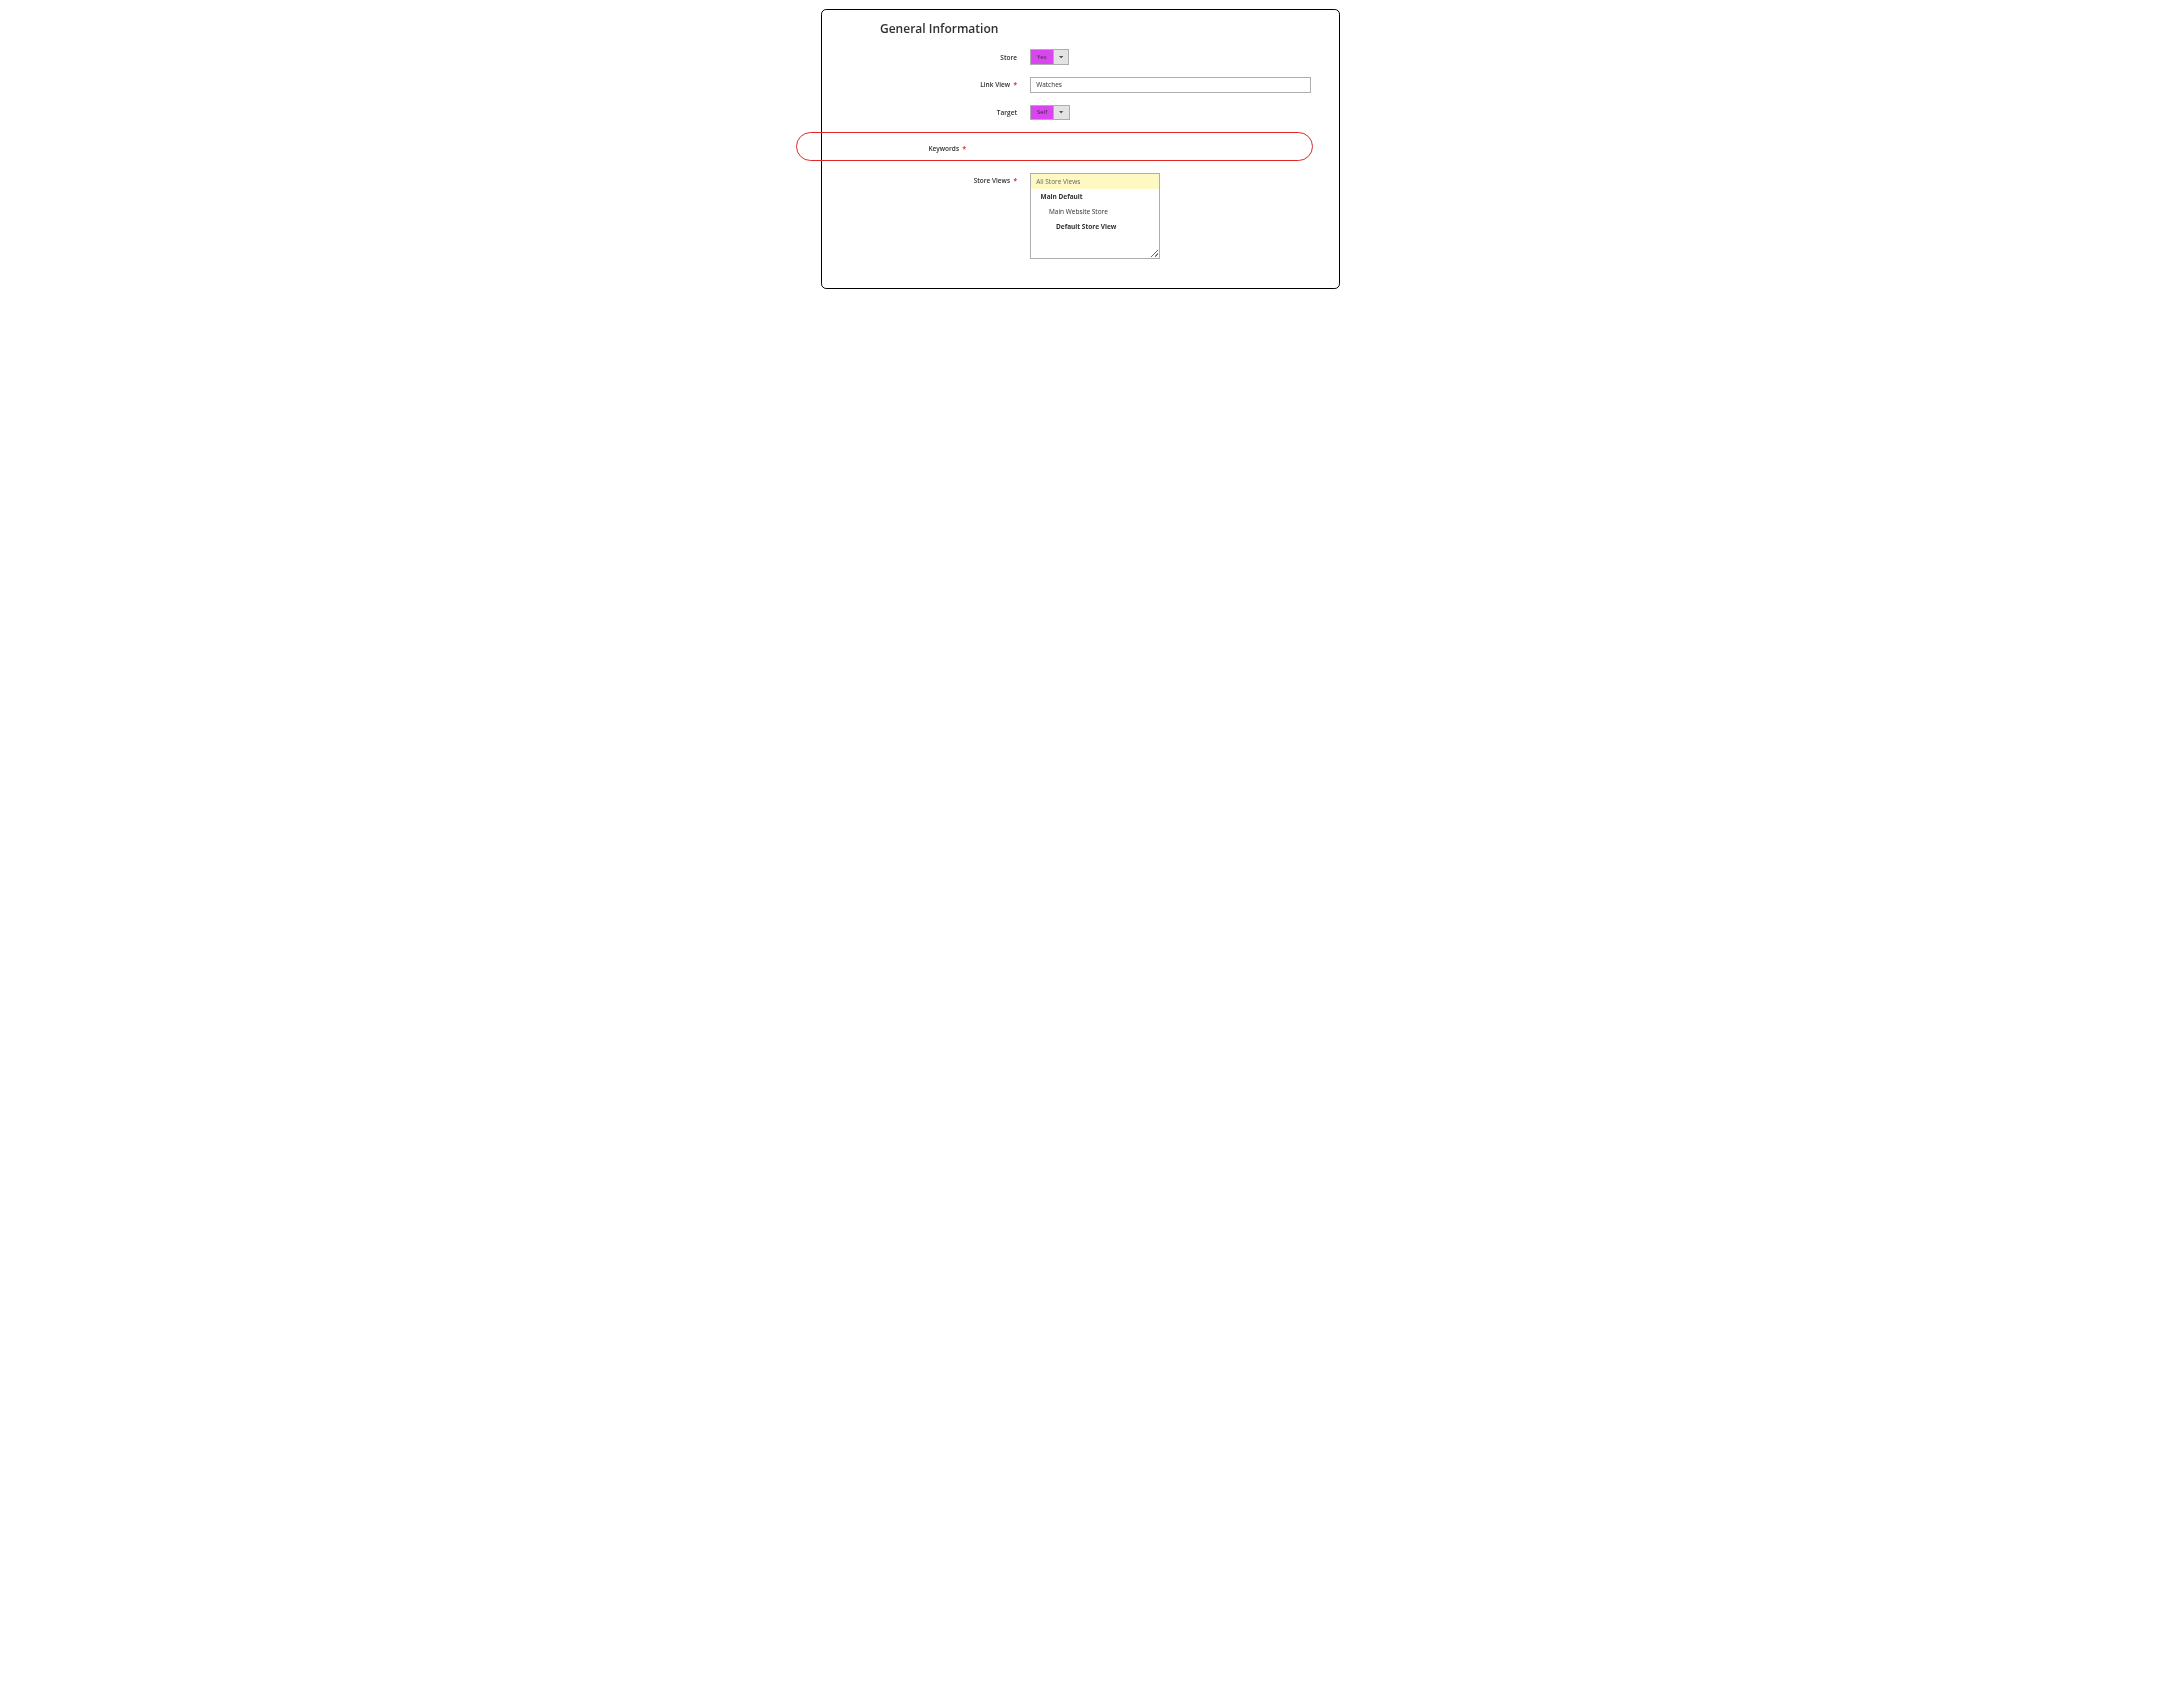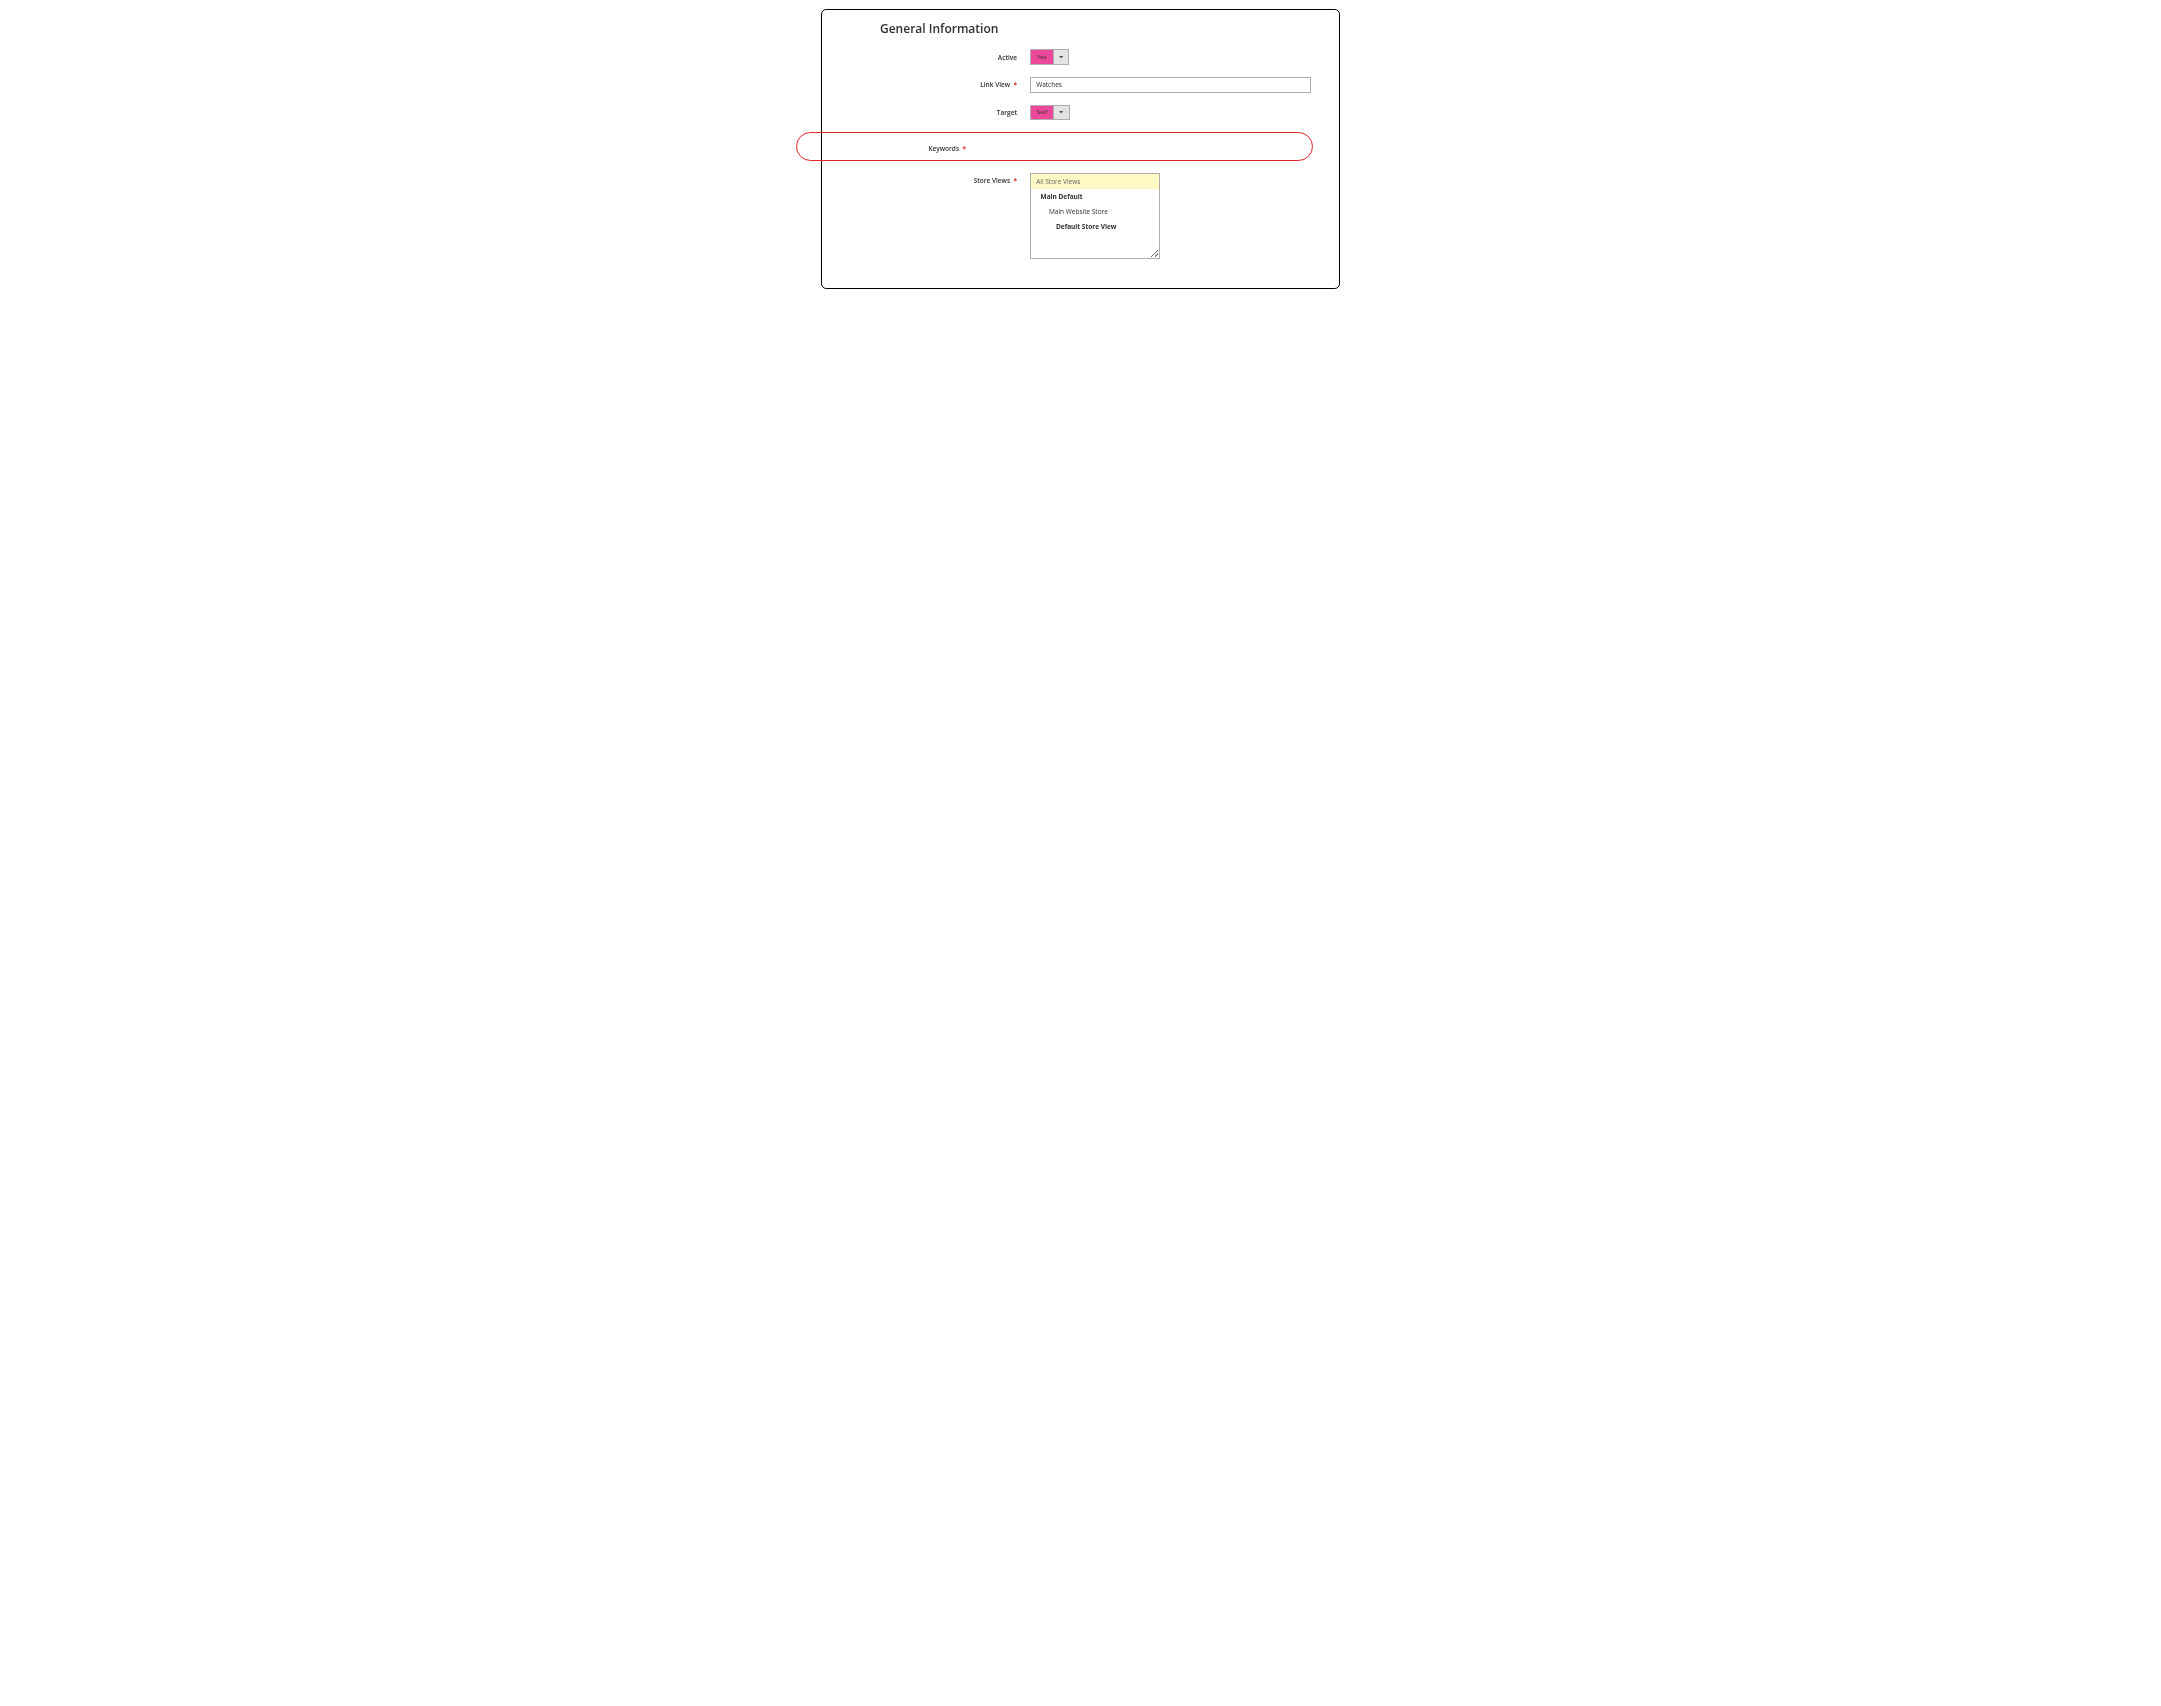--- a/index.html
+++ b/index.html
@@ -49,21 +49,21 @@
       margin-left: 1.7px;
       font-weight: 700;
     }
     .form-field-col {
       flex: 1;
     }
     .select-wrapper {
       display: inline-flex;
       border: 0.4px solid #adadad;
       height: 15.6px;
-      background: #ec4899;
+      background: #d946ef;
     }
     .select-value {
       padding: 3.5px 6px;
       font-size: 6px;
       color: #303030;
       min-width: 20px;
       display: flex;
       align-items: center;
     }
     .select-arrow {
@@ -189,21 +189,21 @@
   </style>
 </head>
 <body>
 
 <div class="panel">
 
   <h2 class="section-title">General Information</h2>
 
   <div class="form-row">
     <div class="form-label-col">
-      <span>Active</span>
+      <span>Store</span>
     </div>
     <div class="form-field-col">
       <div class="select-wrapper">
         <div class="select-value">Yes</div>
         <div class="select-arrow">
           <svg viewBox="0 0 10 6">
               <polygon points="0,0 10,0 5,6"></polygon>
             </svg>
         </div>
       </div>

